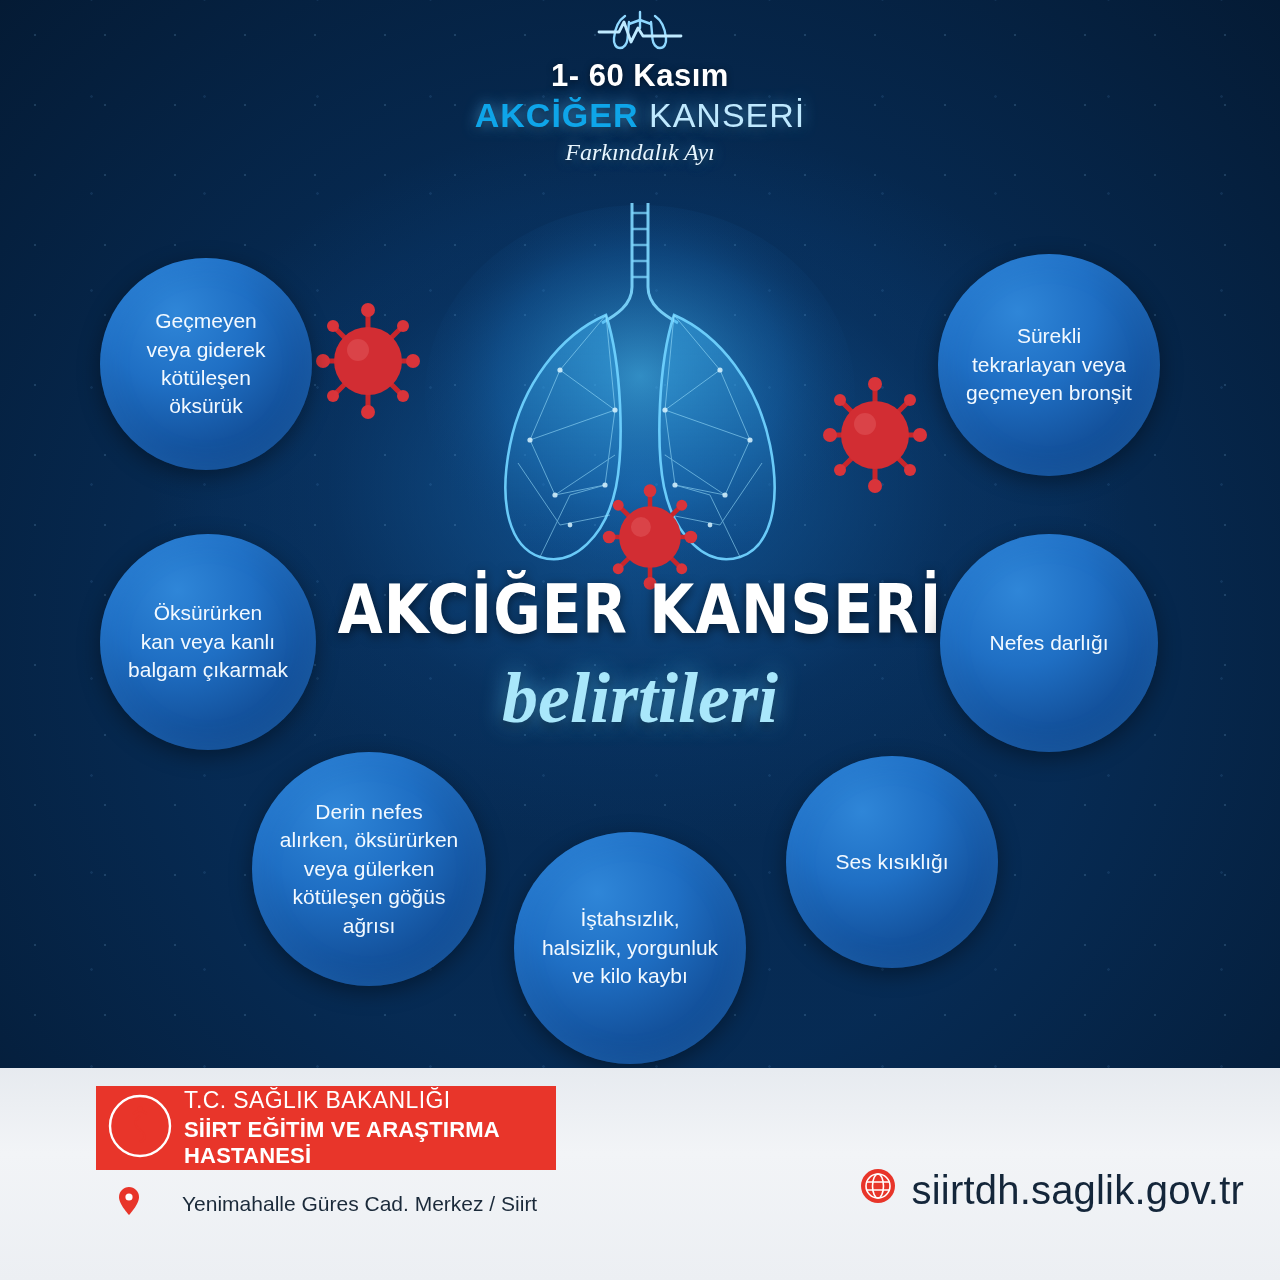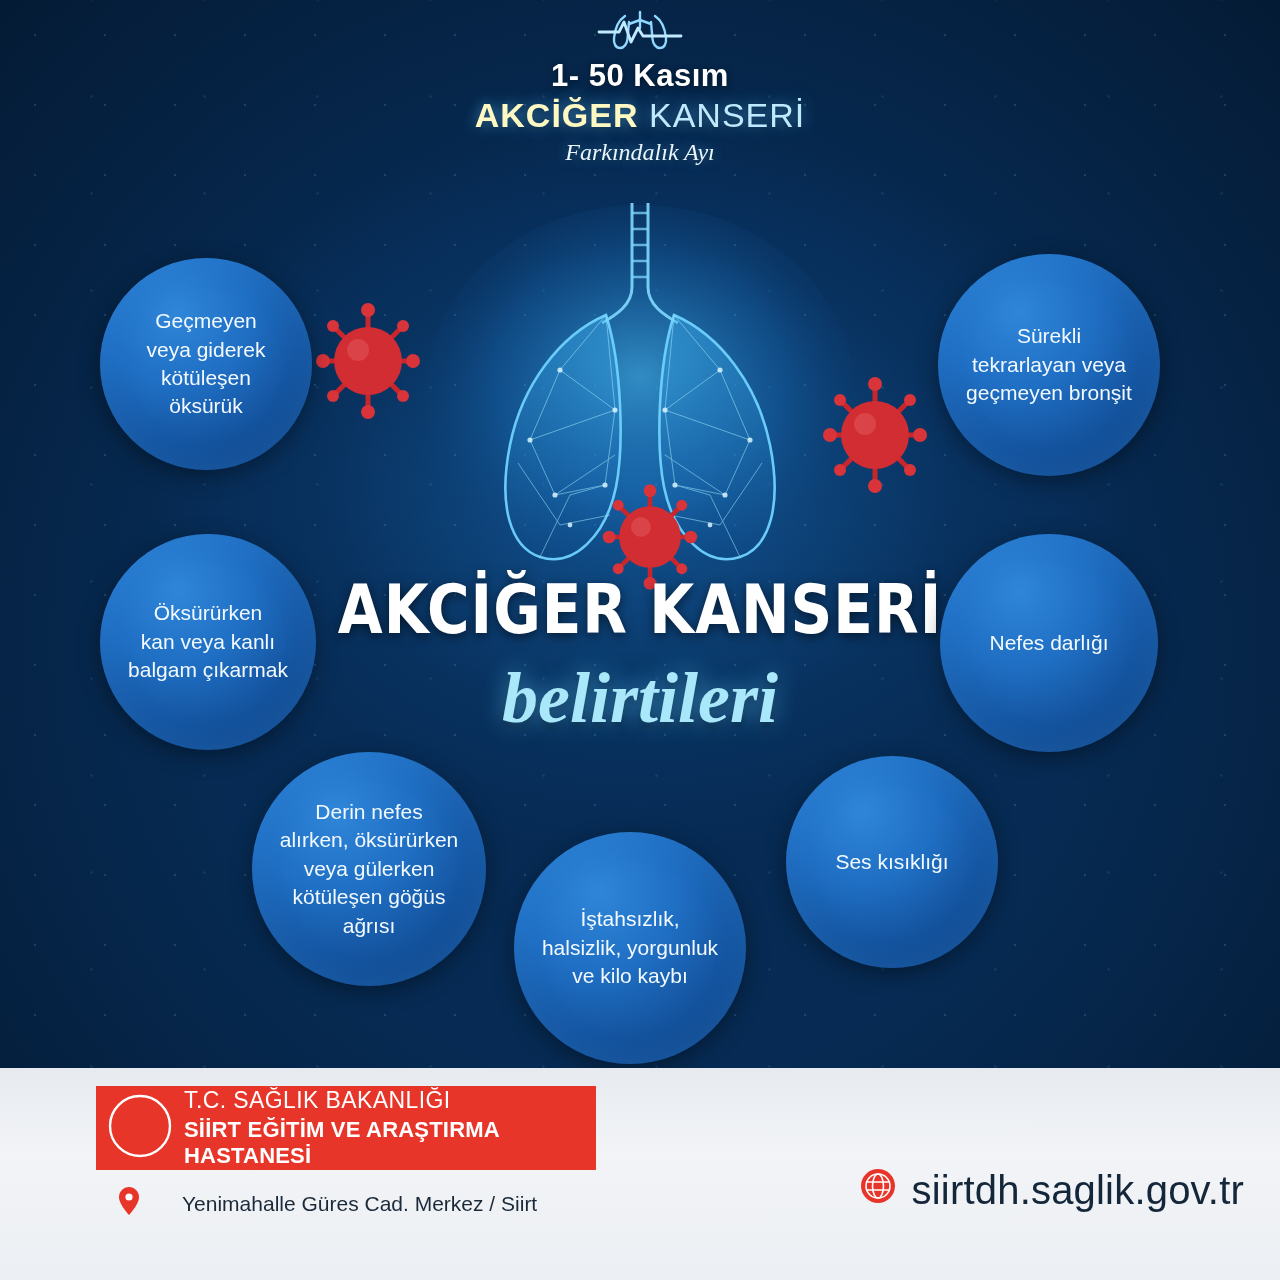--- a/index.html
+++ b/index.html
@@ -61,21 +61,21 @@
     text-shadow: 0 1px 6px rgba(0,0,0,.5);
   }
   .title-main {
     font-size: 34px;
     letter-spacing: 1px;
     color: #bfe9ff;
     text-shadow: 0 0 14px rgba(90,190,255,.7), 0 2px 6px rgba(0,0,0,.5);
   }
   .title-main .bold {
     font-weight: bold;
-    color: #fef9c3;
+    color: #0ea5e9;
   }
   .title-sub {
     margin-top: 4px;
     font-family: "Liberation Serif", serif;
     font-style: italic;
     font-size: 24px;
     color: #e8f6ff;
     text-shadow: 0 0 12px rgba(110,200,255,.55), 0 2px 5px rgba(0,0,0,.5);
   }
 
@@ -147,21 +147,21 @@
     left: 0;
     bottom: 0;
     width: 100%;
     height: 212px;
     background: linear-gradient(180deg, rgba(238,241,245,.97) 0%, #f2f4f7 40%, #eceff3 100%);
   }
   .ministry-box {
     position: absolute;
     left: 96px;
     top: 18px;
-    width: 500px;
+    width: 460px;
     height: 84px;
     background: #e8352a;
     display: flex;
     align-items: center;
     padding-left: 10px;
     box-sizing: border-box;
   }
   .ministry-text { margin-left: 10px; color: #fff; }
   .ministry-text .l1 {
     font-size: 23px;
@@ -208,21 +208,21 @@
       <svg class="pulse-icon" width="110" height="48" viewBox="0 0 110 48" xmlns="http://www.w3.org/2000/svg">
         <g fill="none" stroke="#8fd8ff" stroke-width="2.4" stroke-linecap="round" stroke-linejoin="round">
           <path d="M40 10 C34 14 30 22 29 32 C28.4 38 31 42 35 42 C39 42 42 38 42.5 33 L44 16"></path>
           <path d="M70 10 C76 14 80 22 81 32 C81.6 38 79 42 75 42 C71 42 68 38 67.5 33 L66 16"></path>
           <path d="M55 6 L55 22"></path>
           <path d="M55 14 L44 18 M55 14 L66 18"></path>
           <path d="M14 26 L34 26 L39 16 L46 36 L53 22 L58 30 L76 30 L96 30" stroke="#bfeaff" stroke-width="2.8"></path>
         </g>
       </svg>
     </span>
-    <div class="date-line">1- 50 Kasım</div>
+    <div class="date-line">1- 60 Kasım</div>
     <div class="title-main"><span class="bold">AKCİĞER</span><span> KANSERİ</span></div>
     <div class="title-sub">Farkındalık Ayı</div>
   </div>
 
   <div class="lungs">
     <svg width="460" height="420" viewBox="0 0 460 420" xmlns="http://www.w3.org/2000/svg">
       <defs>
         <radialGradient id="lungGlow" cx="50%" cy="45%" r="55%">
           <stop offset="0%" stop-color="#4fc8ff" stop-opacity=".55"></stop>
           <stop offset="60%" stop-color="#1f7fd0" stop-opacity=".25"></stop>

